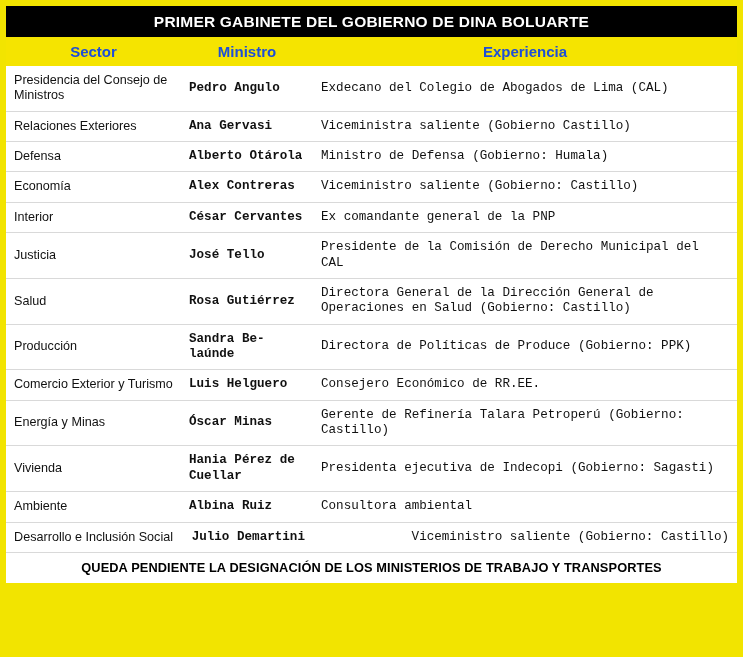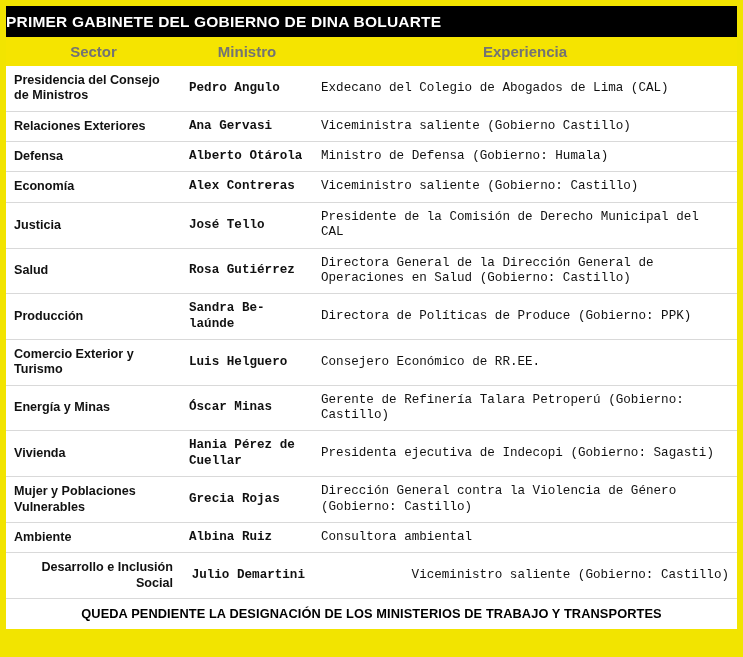--- a/index.html
+++ b/index.html
@@ -17,54 +17,55 @@
     position: relative;
     width: 743px;
     height: 657px;
     background: #f2e400;
     box-sizing: border-box;
     padding: 6px 6px 6px 6px;
   }
   .title-bar {
     background: #000000;
     color: #ffffff;
+    text-align: center;
     font-weight: bold;
     font-size: 15.5px;
     letter-spacing: 0.2px;
     padding: 7px 0 7px 0;
     line-height: 1.1;
   }
   table.cabinet {
     border-collapse: collapse;
     width: 731px;
     table-layout: fixed;
     background: #ffffff;
   }
   table.cabinet th {
     background: #f5e400;
-    color: #737373;
+    color: #1d4ed8;
     font-weight: bold;
     font-size: 15px;
     text-align: center;
     padding: 6px 4px 6px 4px;
     border: 0;
   }
   table.cabinet td {
     font-size: 12.6px;
     color: #111111;
     vertical-align: middle;
     padding: 7px 8px 7px 8px;
     border-bottom: 1px solid #d9d9d9;
     line-height: 1.22;
     background: #ffffff;
   }
   col.c-sector { width: 175px; }
   col.c-ministro { width: 132px; }
   col.c-exp { width: 424px; }
-  td.sector { font-weight: bold; }
+  td.sector { font-weight: normal; }
   td.ministro { font-weight: bold; font-family: Liberation Mono, monospace; }
   td.exp { font-weight: normal; font-family: Liberation Mono, monospace; }
   tr.row:last-child td { border-bottom: 1px solid #d9d9d9; text-align: right; }
   .footer-note {
     background: #ffffff;
     text-align: center;
     font-weight: bold;
     font-size: 12.8px;
     color: #000000;
     padding: 7px 6px 8px 6px;
@@ -112,20 +113,25 @@
           <td class="sector">Defensa</td>
           <td class="ministro">Alberto Otárola</td>
           <td class="exp">Ministro de Defensa (Gobierno: Humala)</td>
         </tr>
         <tr class="row">
           <td class="sector">Economía</td>
           <td class="ministro">Alex Contreras</td>
           <td class="exp">Viceministro saliente (Gobierno: Castillo)</td>
         </tr>
         <tr class="row">
+          <td class="sector">Interior</td>
+          <td class="ministro">César Cervantes</td>
+          <td class="exp">Ex comandante general de la PNP</td>
+        </tr>
+        <tr class="row">
           <td class="sector">Justicia</td>
           <td class="ministro">José Tello</td>
           <td class="exp">Presidente de la Comisión de Derecho Municipal del CAL</td>
         </tr>
         <tr class="row">
           <td class="sector">Salud</td>
           <td class="ministro">Rosa Gutiérrez</td>
           <td class="exp">Directora General de la Dirección General de Operaciones en Salud (Gobierno: Castillo)</td>
         </tr>
         <tr class="row">
@@ -142,25 +148,20 @@
           <td class="sector">Energía y Minas</td>
           <td class="ministro">Óscar Minas</td>
           <td class="exp">Gerente de Refinería Talara Petroperú (Gobierno: Castillo)</td>
         </tr>
         <tr class="row">
           <td class="sector">Vivienda</td>
           <td class="ministro">Hania Pérez de Cuellar</td>
           <td class="exp">Presidenta ejecutiva de Indecopi (Gobierno: Sagasti)</td>
         </tr>
         <tr class="row">
-          <td class="sector">Mujer y Poblaciones Vulnerables</td>
-          <td class="ministro">Grecia Rojas</td>
-          <td class="exp">Dirección General contra la Violencia de Género (Gobierno: Castillo)</td>
-        </tr>
-        <tr class="row">
           <td class="sector">Ambiente</td>
           <td class="ministro">Albina Ruiz</td>
           <td class="exp">Consultora ambiental</td>
         </tr>
         <tr class="row">
           <td class="sector">Desarrollo e Inclusión Social</td>
           <td class="ministro">Julio Demartini</td>
           <td class="exp">Viceministro saliente (Gobierno: Castillo)</td>
         </tr>
       </tbody>

